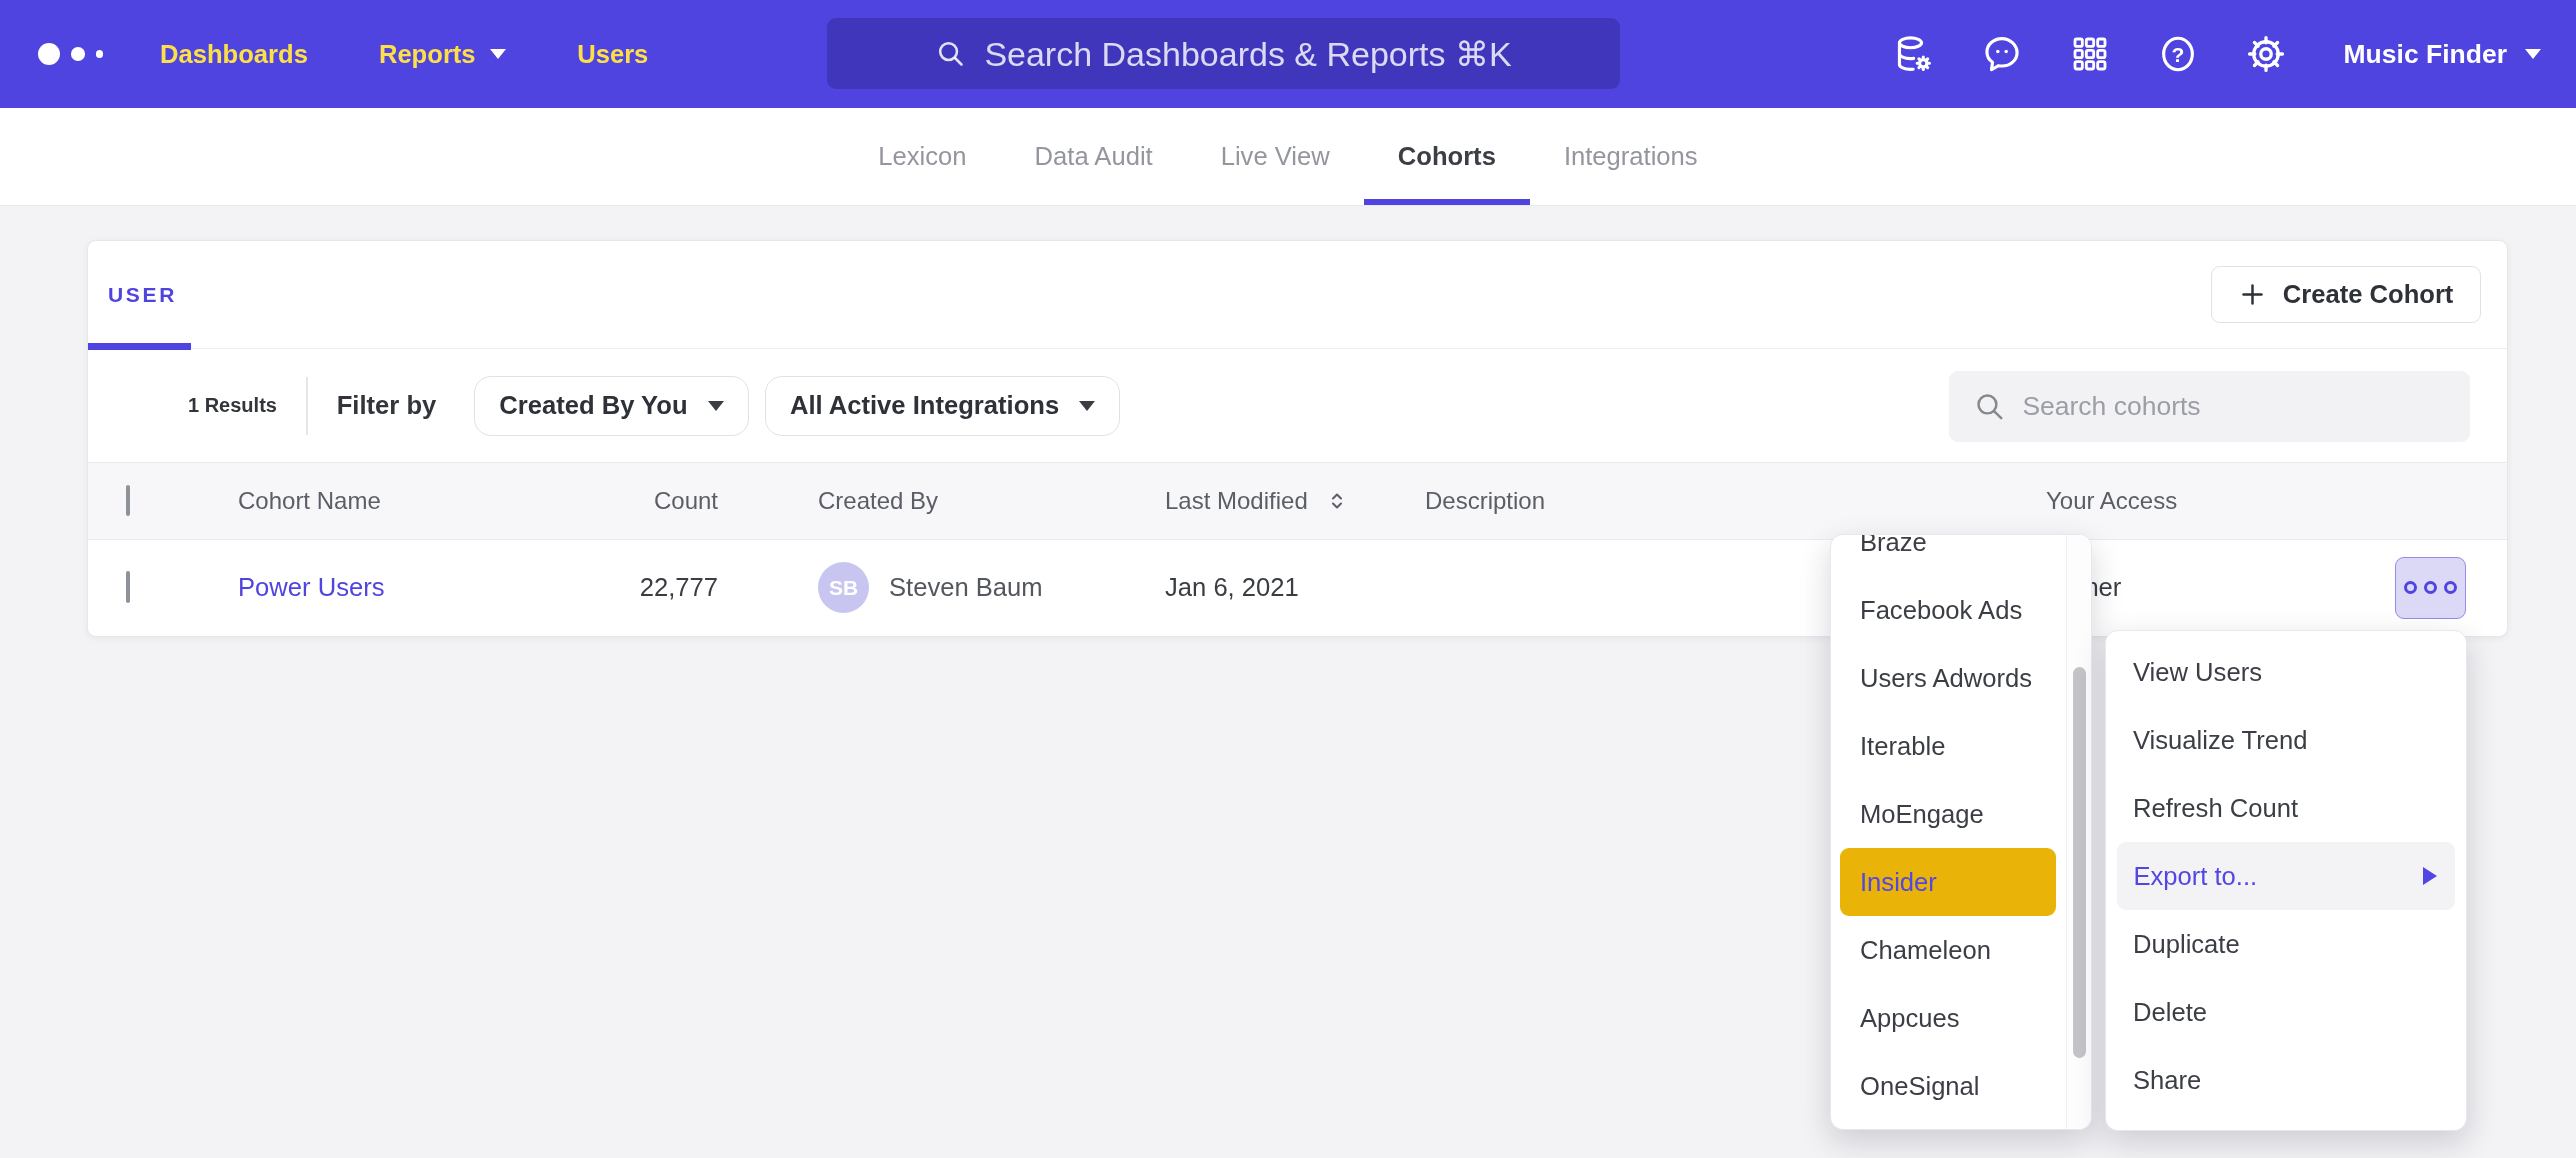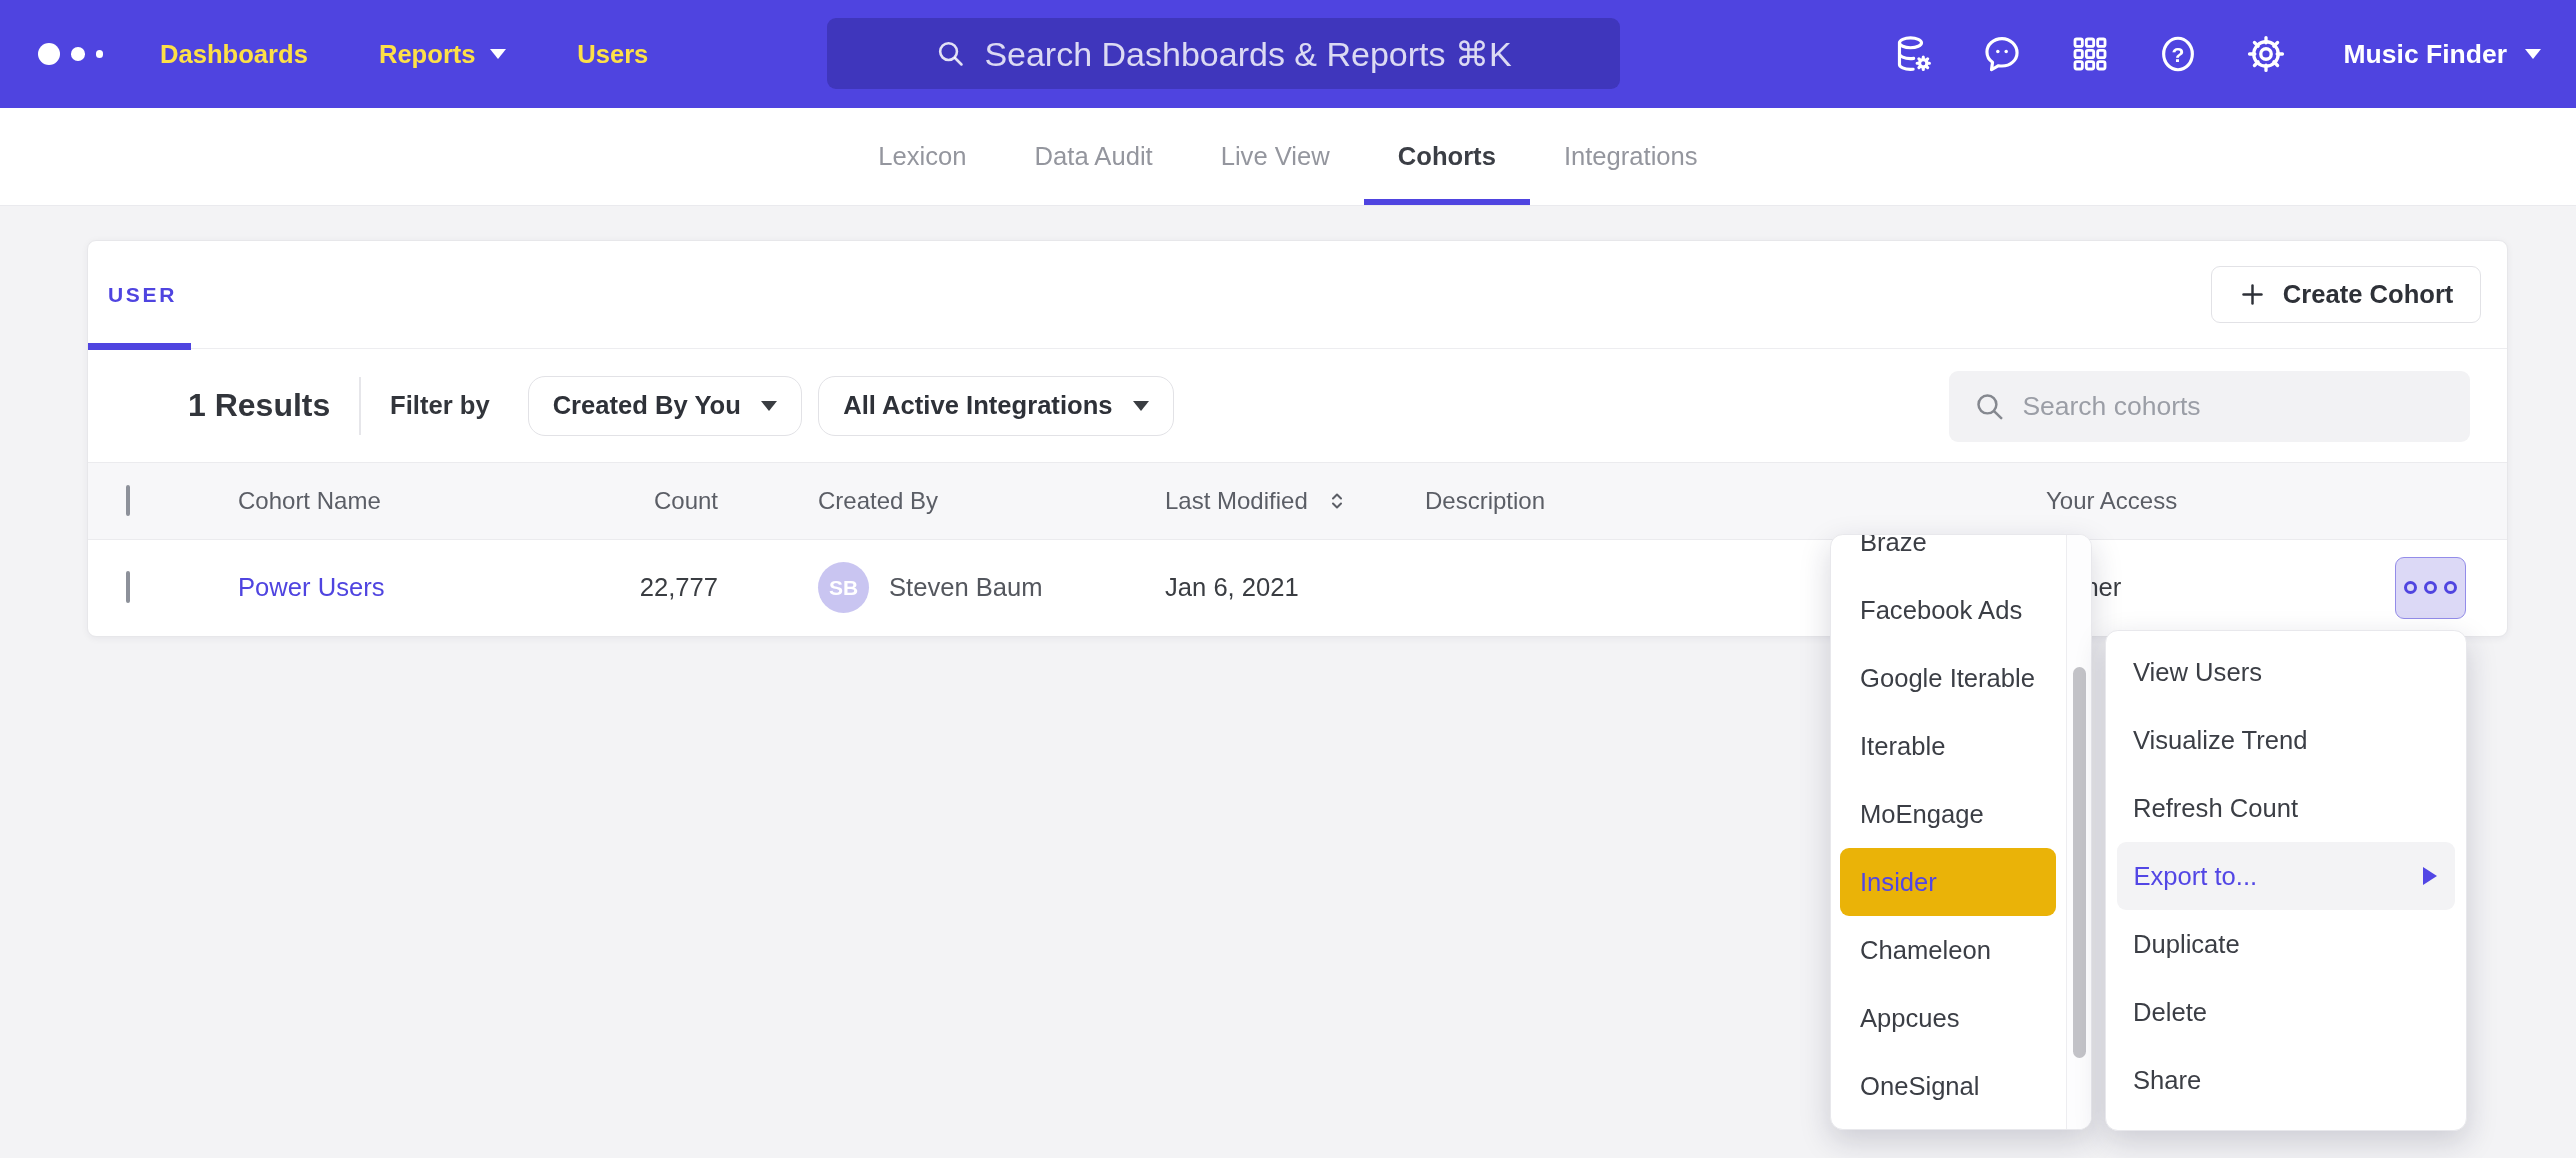--- a/index.html
+++ b/index.html
@@ -65,21 +65,21 @@
   .user-underline { position: absolute; left: 0; bottom: -1.8px; width: 103px; height: 6.4px; background: #4f44e0; }
   .create-btn {
     display: flex; align-items: center; gap: 16.4px;
     border: 1.8px solid #e2e2e6; border-radius: 9px; background: #fff;
     height: 57px; padding: 0 27px; margin-right: 25.6px;
     font-size: 25.6px; font-weight: 600; color: #2e3138; cursor: pointer;
   }
 
   
   .filter-row { height: 113px; display: flex; align-items: center; padding-left: 100px; position: relative; }
-  .results { font-size: 32px; font-weight: 700; color: #32353b; }
+  .results { font-size: 20px; font-weight: 700; color: #32353b; }
   .vdiv { width: 1.8px; height: 58px; background: #e6e6ea; margin: 0 29px; }
   .filter-by { font-size: 25.6px; font-weight: 600; color: #32353b; margin-right: 38px; }
   .dropdown {
     height: 60px; border: 1.8px solid #e2e2e6; border-radius: 17px; background: #fff;
     display: flex; align-items: center; gap: 20px; padding: 0 24px; margin-right: 16.4px;
     font-size: 25.6px; font-weight: 600; color: #2e3138; cursor: pointer;
   }
   .caret-d { width: 0; height: 0; border-left: 8.2px solid transparent; border-right: 8.2px solid transparent; border-top: 10px solid #3a3d42; }
   .cohort-search {
     position: absolute; right: 37px; top: 22px; width: 521px; height: 71px;
@@ -325,21 +325,21 @@
         <span class="ring"></span>
       </span>
     </span>
   </div>
 </div>
 
 <div class="menu submenu">
   <ul>
     <li>Braze</li>
     <li>Facebook Ads</li>
-    <li>Google Iterable</li>
+    <li>Users Adwords</li>
     <li>Iterable</li>
     <li>MoEngage</li>
     <li class="highlight">Insider</li>
     <li>Chameleon</li>
     <li>Appcues</li>
     <li>OneSignal</li>
   </ul>
   <span class="scroll-strip"></span>
   <span class="scroll-thumb"></span>
 </div>

